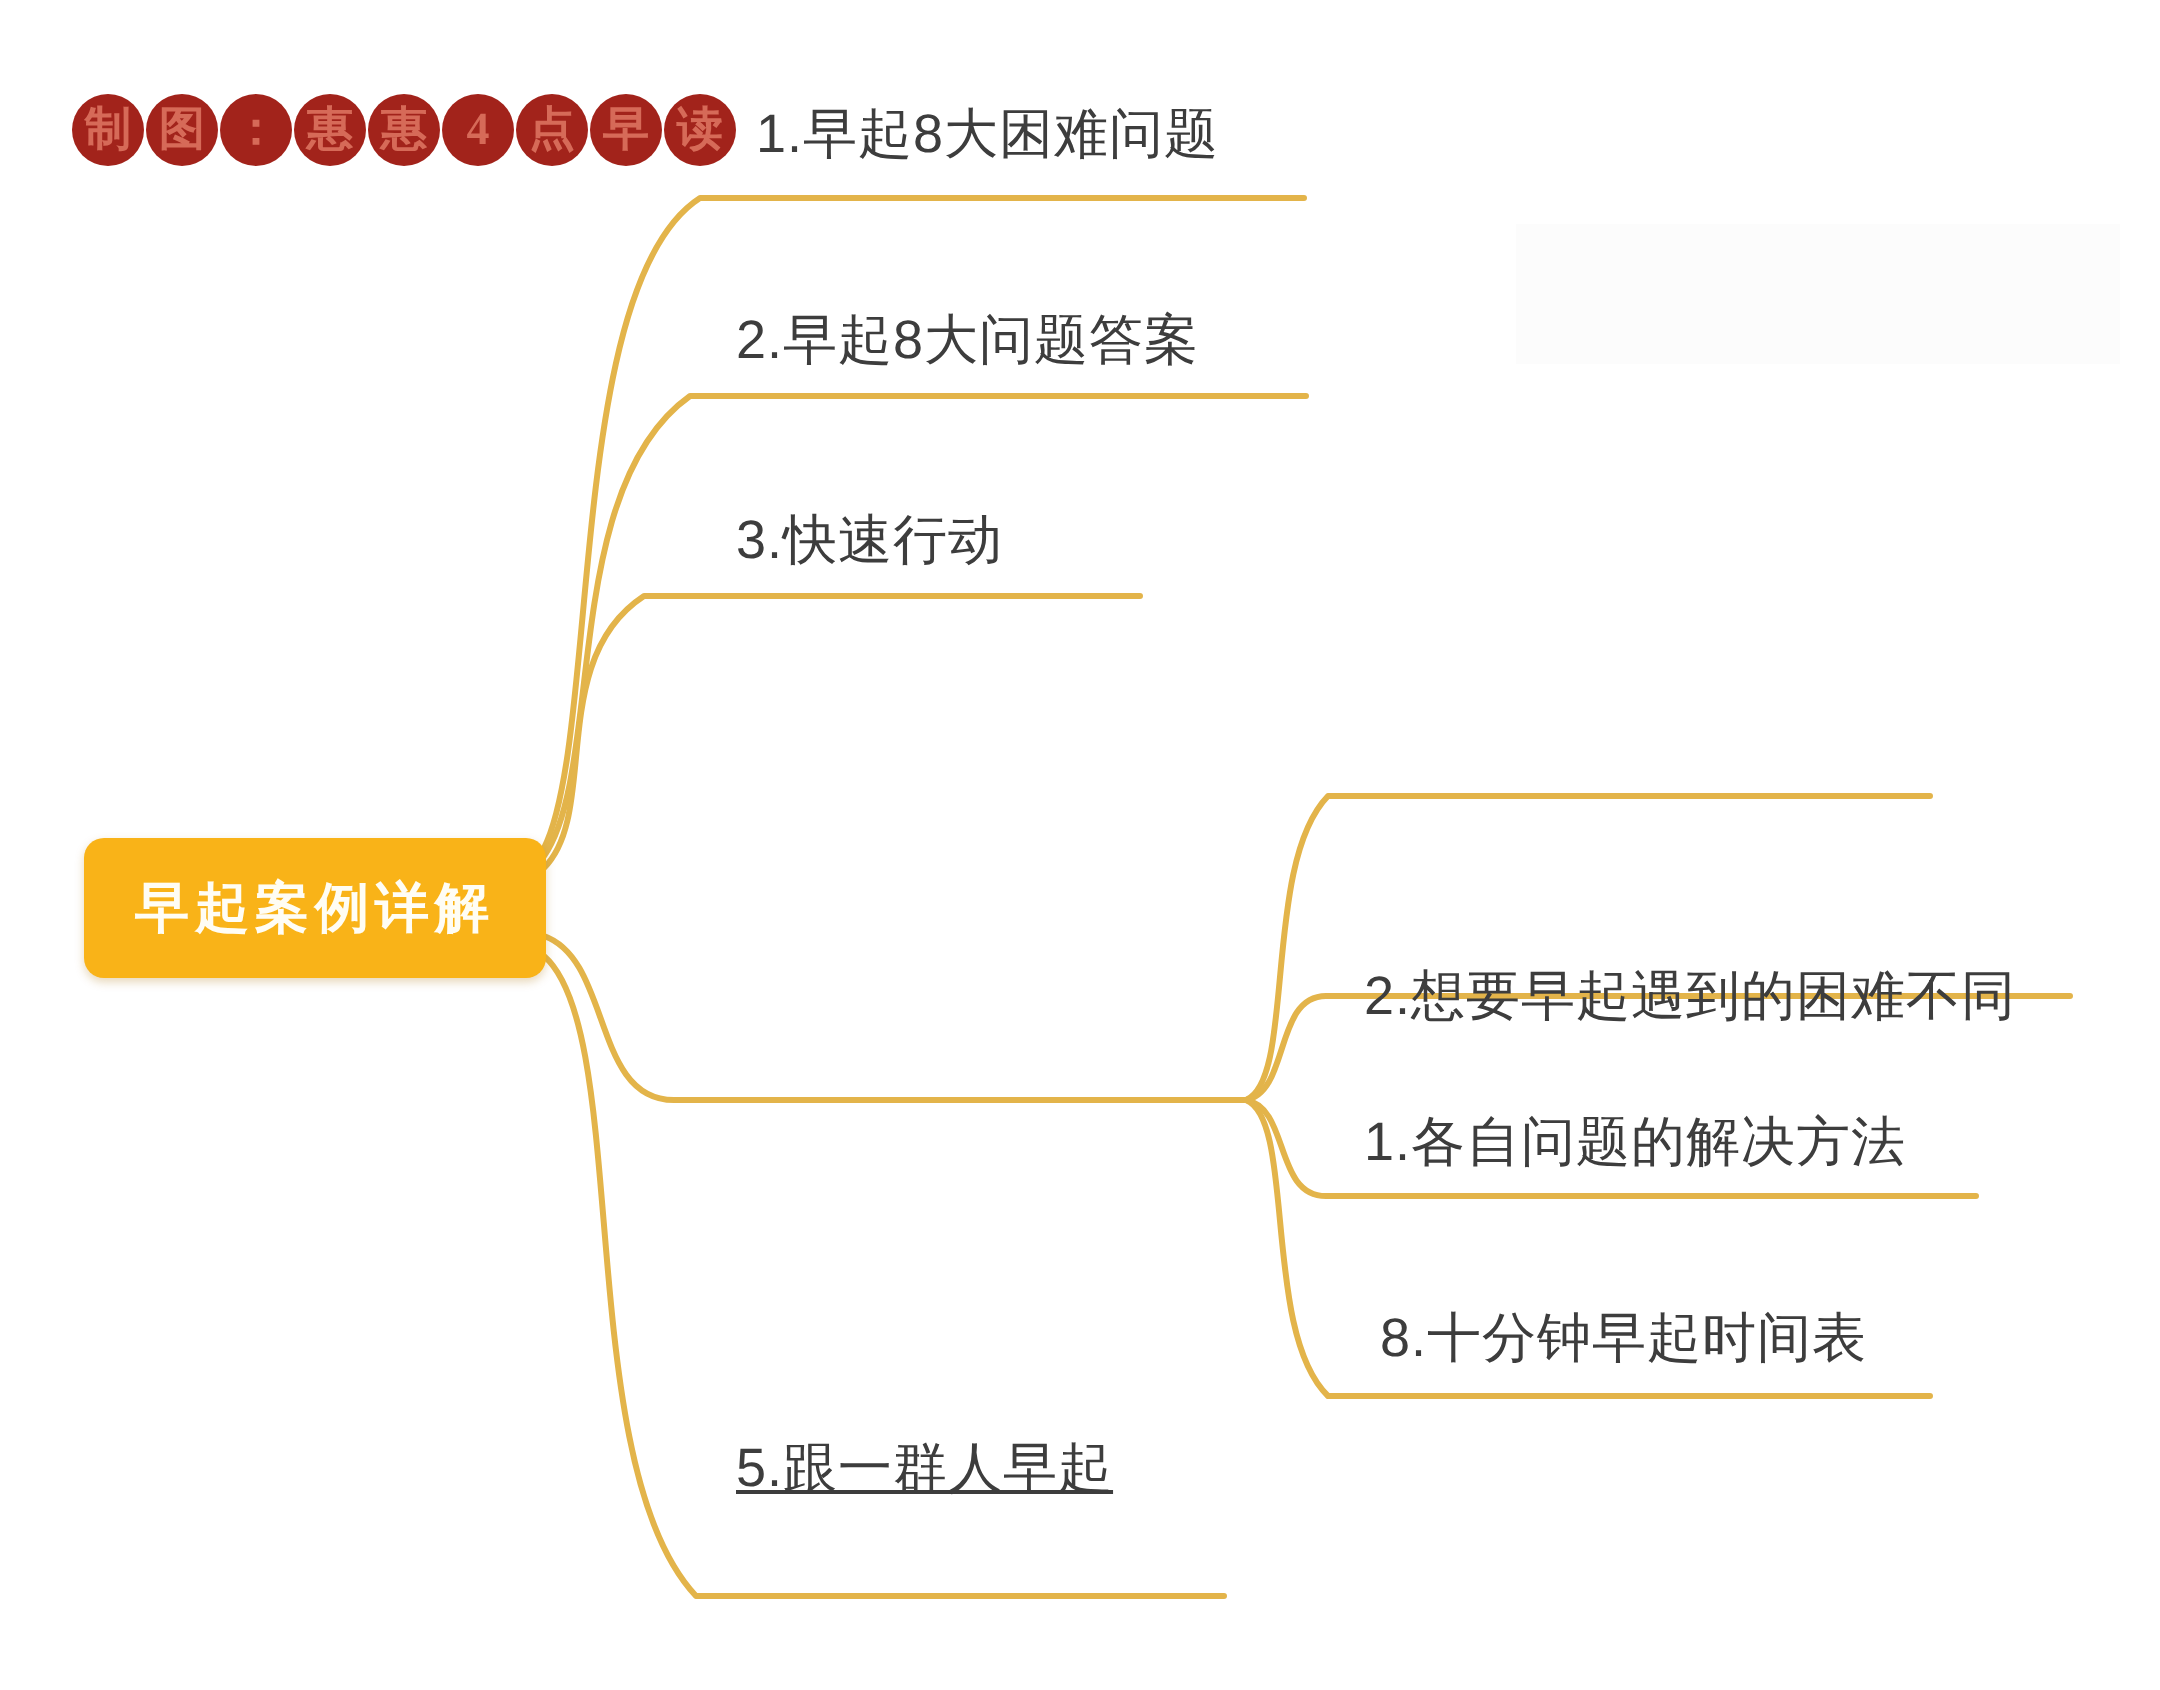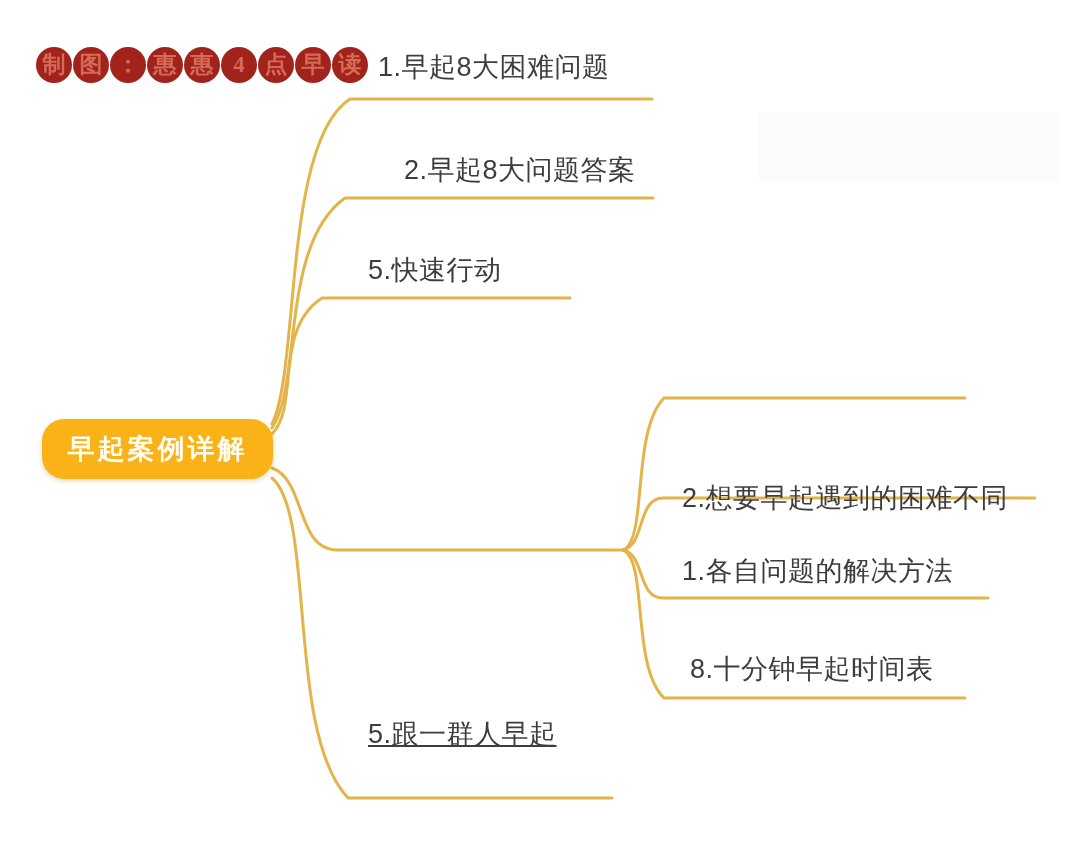--- a/index.html
+++ b/index.html
@@ -43,23 +43,23 @@
     font-family:"Liberation Serif", serif;
     font-weight:bold;
     font-size:23px;
     line-height:36px;
     text-align:center;
     display:inline-block;
   }
   .root-node{
     position:absolute;
     left:42px;top:419px;
-    width:231px;height:60px;
+    width:231px;height:70px;
     background:var(--root-bg);
-    border-radius:22px;
+    border-radius:10px;
     box-shadow:0 2px 5px rgba(170,110,0,0.28);
     display:flex;align-items:center;justify-content:center;
   }
   .root-node .root-label{
     color:var(--root-text);
     font-size:27px;
     font-weight:bold;
     letter-spacing:3px;
     white-space:nowrap;
   }
@@ -103,22 +103,22 @@
     <span class="stamp-char">点</span>
     <span class="stamp-char">早</span>
     <span class="stamp-char">读</span>
   </div>
 
   <div class="root-node">
     <span class="root-label">早起案例详解</span>
   </div>
 
   <div class="node-label" style="left:378px;top:50px;">1.早起8大困难问题</div>
-  <div class="node-label" style="left:368px;top:153px;margin-left:36px;">2.早起8大问题答案</div>
-  <div class="node-label" style="left:368px;top:253px;">5.快速行动</div>
+  <div class="node-label" style="left:368px;top:153px;">2.早起8大问题答案</div>
+  <div class="node-label" style="left:368px;top:253px;">3.快速行动</div>
 
   <div class="node-label" style="left:682px;top:452px;margin-top:29px;">2.想要早起遇到的困难不同</div>
   <div class="node-label" style="left:682px;top:554px;">1.各自问题的解决方法</div>
   <div class="node-label" style="left:690px;top:652px;">8.十分钟早起时间表</div>
 
   <div class="node-label" style="left:368px;top:717px;text-decoration:underline;">5.跟一群人早起</div>
 
 </div>
 
 </body></html>

